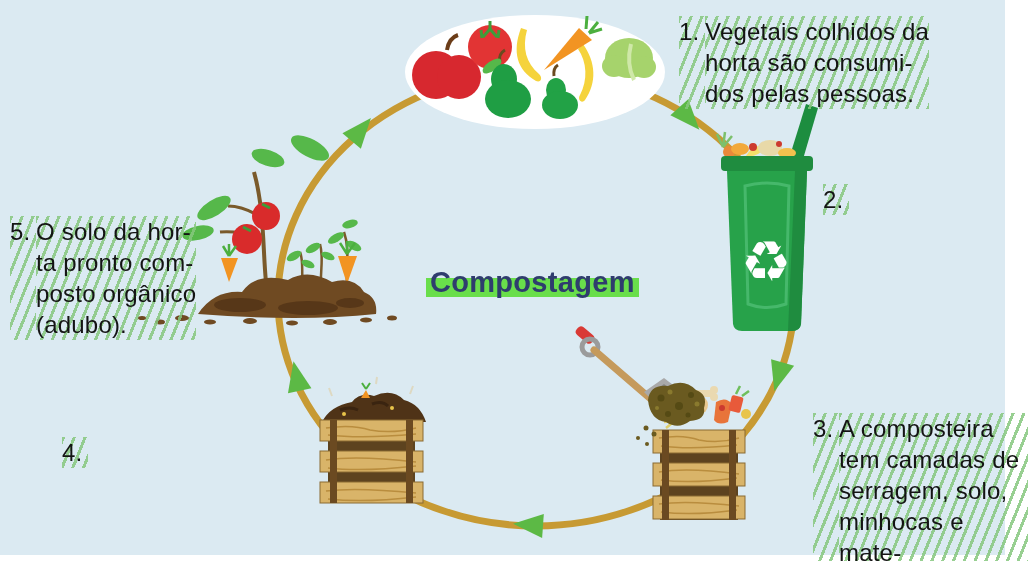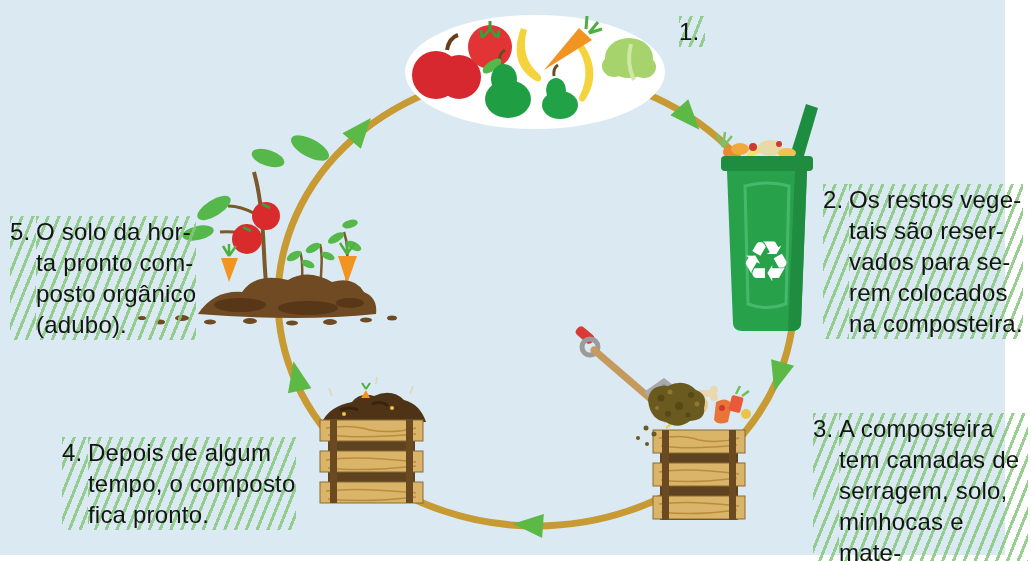--- a/index.html
+++ b/index.html
@@ -243,48 +243,46 @@
       <g fill="#6a5a20">
         <circle cx="646" cy="428" r="2.5"></circle>
             <circle cx="638" cy="438" r="2"></circle>
         <circle cx="654" cy="434" r="2.5"></circle>
             <circle cx="647" cy="444" r="2"></circle>
       </g>
     </g>
   </g>
 </svg>
 
+<div class="title">
+  <span class="title-hl">Compostagem</span>
+</div>
 
 <div class="step" style="left:679px;top:16px;width:280px;">
   <span class="step-num hatch">1.</span>
+  <span class="step-body hatch">Vegetais colhidos da
+horta são consumi-
+dos pelas pessoas.</span>
 </div>
 
 <div class="step" style="left:823px;top:184px;width:200px;">
   <span class="step-num hatch">2.</span>
-  <span class="step-body hatch">Os restos vege-
-tais são reser-
-vados para se-
-rem colocados
-na composteira.</span>
 </div>
 
 <div class="step" style="left:813px;top:413px;width:215px;">
   <span class="step-num hatch">3.</span>
   <span class="step-body hatch">A composteira
 tem camadas de
 serragem, solo,
 minhocas e mate-
 rial orgânico.</span>
 </div>
 
 <div class="step" style="left:62px;top:437px;width:260px;">
   <span class="step-num hatch">4.</span>
-  <span class="step-body hatch">Depois de algum
-tempo, o composto
-fica pronto.</span>
 </div>
 
 <div class="step" style="left:10px;top:216px;width:210px;">
   <span class="step-num hatch">5.</span>
   <span class="step-body hatch">O solo da hor-
 ta pronto com-
 posto orgânico
 (adubo).</span>
 </div>
 

